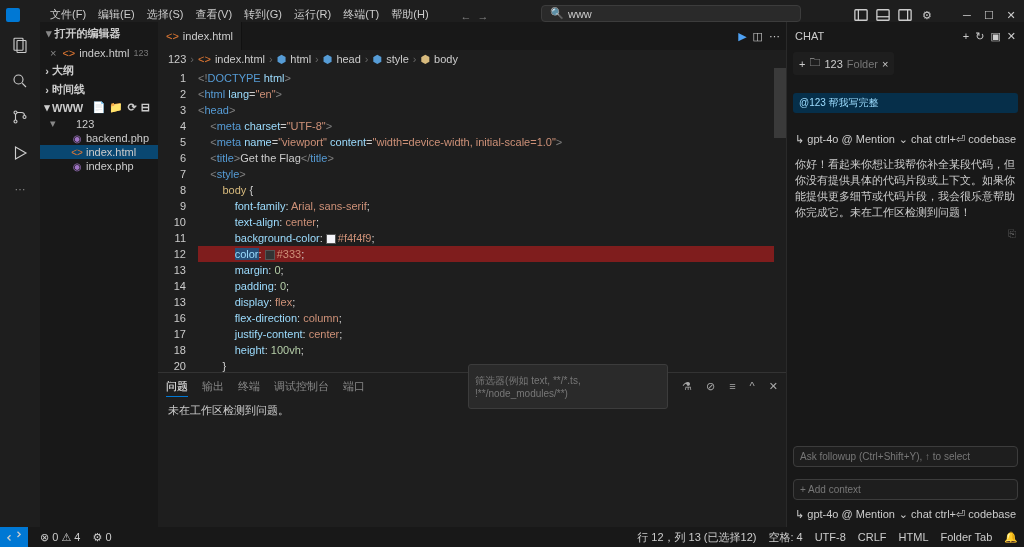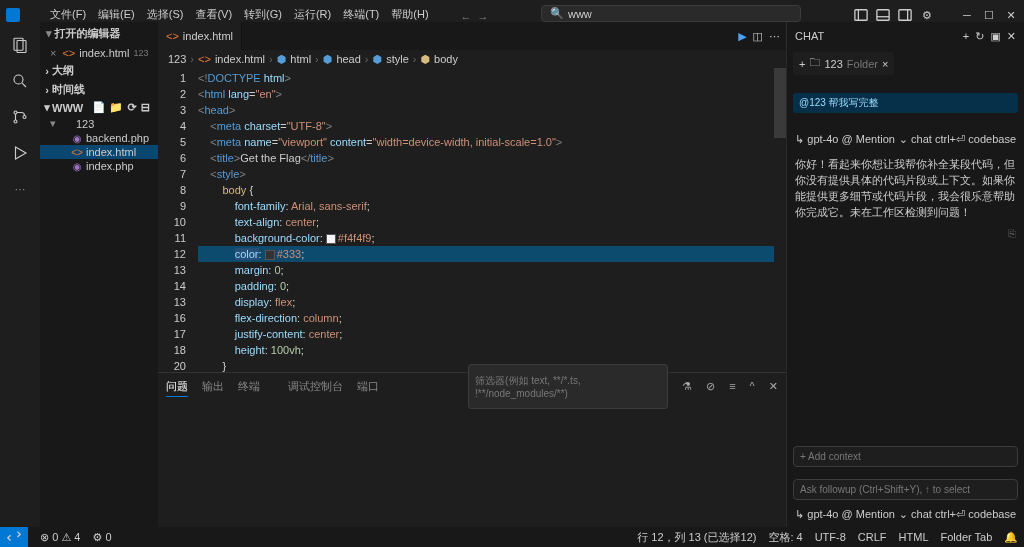--- a/index.html
+++ b/index.html
@@ -44,21 +44,21 @@
 .codelines div{height:16px}
 .tk-tag{color:#569cd6}
 .tk-br{color:#808080}
 .tk-attr{color:#9cdcfe}
 .tk-str{color:#ce9178}
 .tk-sel{color:#d7ba7d}
 .tk-prop{color:#9cdcfe}
 .tk-val{color:#ce9178}
 .tk-num{color:#b5cea8}
 .tk-pun{color:#d4d4d4}
-.line-hl{background:#0c4a6e;display:inline-block;width:100%}
+.line-hl{background:#7f1d1d;display:inline-block;width:100%}
 .sel-bg{background:#264f78}
 .swatch{display:inline-block;width:10px;height:10px;border:1px solid #555;vertical-align:middle;margin-right:2px}
 .panel{height:155px;border-top:1px solid #333;background:#1e1e1e;display:flex;flex-direction:column}
 .panel-tabs{display:flex;align-items:center;height:26px;padding:0 8px;gap:14px;font-size:10px}
 .panel-tabs .pt{color:#888;padding:4px 0}
 .panel-tabs .pt.act{color:#fff;border-bottom:1px solid #0078d4}
 .panel-tabs .grow{flex:1}
 .panel-tabs .filter{background:#2a2a2a;border:1px solid #3c3c3c;border-radius:3px;padding:9px 6px;font-size:10px;color:#777;width:200px}
 .panel-tabs .pi{color:#aaa;font-size:11px}
 .panel-body{padding:4px 10px;font-size:11px;color:#ccc}
@@ -261,29 +261,30 @@
           <div>20</div>
         </div>
       <div class="codelines" id="codelines"><div><span class="tk-br">&lt;!</span><span class="tk-tag">DOCTYPE</span> <span class="tk-attr">html</span><span class="tk-br">&gt;</span></div><div><span class="tk-br">&lt;</span><span class="tk-tag">html</span> <span class="tk-attr">lang</span>=<span class="tk-str">"en"</span><span class="tk-br">&gt;</span></div><div><span class="tk-br">&lt;</span><span class="tk-tag">head</span><span class="tk-br">&gt;</span></div><div>    <span class="tk-br">&lt;</span><span class="tk-tag">meta</span> <span class="tk-attr">charset</span>=<span class="tk-str">"UTF-8"</span><span class="tk-br">&gt;</span></div><div>    <span class="tk-br">&lt;</span><span class="tk-tag">meta</span> <span class="tk-attr">name</span>=<span class="tk-str">"viewport"</span> <span class="tk-attr">content</span>=<span class="tk-str">"width=device-width, initial-scale=1.0"</span><span class="tk-br">&gt;</span></div><div>    <span class="tk-br">&lt;</span><span class="tk-tag">title</span><span class="tk-br">&gt;</span>Get the Flag<span class="tk-br">&lt;/</span><span class="tk-tag">title</span><span class="tk-br">&gt;</span></div><div>    <span class="tk-br">&lt;</span><span class="tk-tag">style</span><span class="tk-br">&gt;</span></div><div>        <span class="tk-sel">body</span> <span class="tk-pun">{</span></div><div>            <span class="tk-prop">font-family</span><span class="tk-pun">:</span> <span class="tk-val">Arial, sans-serif</span><span class="tk-pun">;</span></div><div>            <span class="tk-prop">text-align</span><span class="tk-pun">:</span> <span class="tk-val">center</span><span class="tk-pun">;</span></div><div>            <span class="tk-prop">background-color</span><span class="tk-pun">:</span> <span class="swatch" style="background:#f4f4f9"></span><span class="tk-val">#f4f4f9</span><span class="tk-pun">;</span></div><div class="line-hl">            <span class="sel-bg"><span class="tk-prop">color</span></span><span class="tk-pun">:</span> <span class="swatch" style="background:#333"></span><span class="tk-val">#333</span><span class="tk-pun">;</span></div><div>            <span class="tk-prop">margin</span><span class="tk-pun">:</span> <span class="tk-num">0</span><span class="tk-pun">;</span></div><div>            <span class="tk-prop">padding</span><span class="tk-pun">:</span> <span class="tk-num">0</span><span class="tk-pun">;</span></div><div>            <span class="tk-prop">display</span><span class="tk-pun">:</span> <span class="tk-val">flex</span><span class="tk-pun">;</span></div><div>            <span class="tk-prop">flex-direction</span><span class="tk-pun">:</span> <span class="tk-val">column</span><span class="tk-pun">;</span></div><div>            <span class="tk-prop">justify-content</span><span class="tk-pun">:</span> <span class="tk-val">center</span><span class="tk-pun">;</span></div><div>            <span class="tk-prop">height</span><span class="tk-pun">:</span> <span class="tk-num">100vh</span><span class="tk-pun">;</span></div><div>        <span class="tk-pun">}</span></div></div>
       <div class="minimap">
           <div class="thumb"></div>
         </div>
     </div>
 
     <div class="panel">
       <div class="panel-tabs">
-        <span id="ptabs"><span class="pt act" style="margin-right: 14px;">问题</span><span class="pt" style="margin-right: 14px;">输出</span><span class="pt" style="margin-right: 28px;">终端</span><span class="pt" style="margin-right: 14px;">调试控制台</span><span class="pt" style="margin-right: 14px;">端口</span></span>
+        <span id="ptabs"><span class="pt act" style="margin-right: 14px;">问题</span><span class="pt" style="margin-right: 14px;">输出</span><span class="pt" style="margin-right: 14px;">终端</span><span class="pt" style="margin-right: 14px;">调试控制台</span><span class="pt" style="margin-right: 14px;">端口</span></span>
         <div class="grow"></div>
         <div class="filter">筛选器(例如 text, **/*.ts, !**/node_modules/**)</div>
         <span class="pi">⚗</span>
         <span class="pi">⊘</span>
         <span class="pi">≡</span>
         <span class="pi">^</span>
         <span class="pi">✕</span>
       </div>
+      <div class="panel-body">未在工作区检测到问题。</div>
     </div>
   </div>
 
   <div class="chat">
     <div class="chat-head">
       <span>CHAT</span>
       <span class="acts">
         <span>+</span>
         <span>↻</span>
         <span>▣</span>
@@ -300,22 +301,22 @@
       </span>
     </div>
     <div class="chat-ctx">@123 帮我写完整</div>
     <div class="chat-meta">
       <span>↳ gpt-4o  @ Mention</span>
       <span>⌄ chat   ctrl+⏎ codebase</span>
     </div>
     <div class="chat-msg">你好！看起来你想让我帮你补全某段代码，但你没有提供具体的代码片段或上下文。如果你能提供更多细节或代码片段，我会很乐意帮助你完成它。未在工作区检测到问题！</div>
     <div style="text-align:right;padding:0 8px;color:#666;font-size:10px">⎘</div>
     <div class="chat-fill"></div>
+    <div class="chat-input">Ask followup (Ctrl+Shift+Y), ↑ to select</div>
     <div class="chat-input">+  Add context</div>
-    <div class="chat-input">Ask followup (Ctrl+Shift+Y), ↑ to select</div>
     <div class="chat-foot">
       <span>↳ gpt-4o  @ Mention</span>
       <span>⌄ chat   ctrl+⏎ codebase</span>
     </div>
   </div>
 </div>
 
 <div class="status">
   <div class="remote">
       <svg width="14" height="14" viewBox="0 0 16 16" stroke="#fff">

